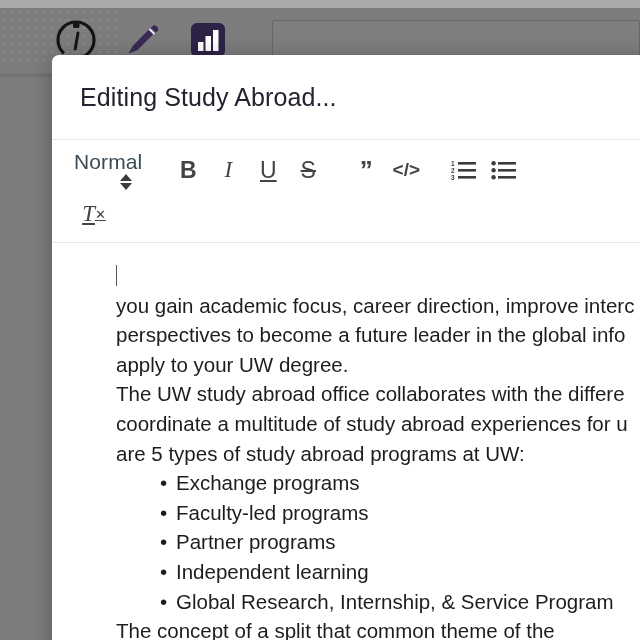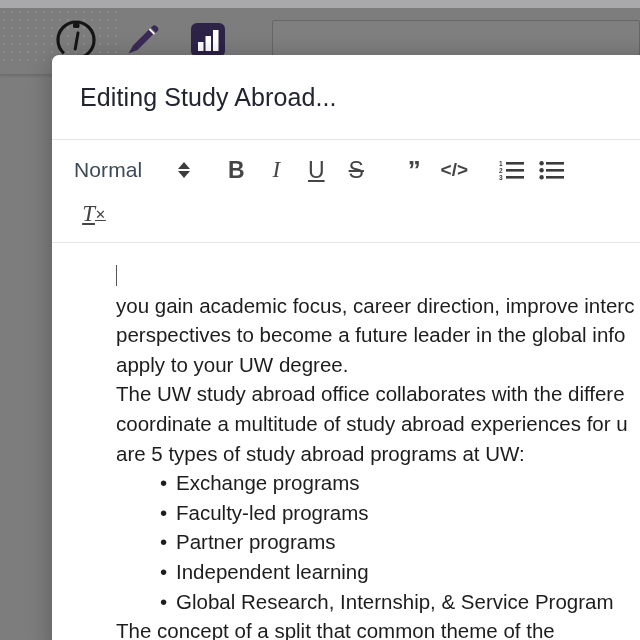--- a/index.html
+++ b/index.html
@@ -137,20 +137,21 @@
     user-select: none;
     font-size: 21px;
   }
   .tb-picker {
     display: flex;
     align-items: center;
     height: 40px;
     padding-right: 8px;
     cursor: pointer;
     user-select: none;
+    flex-direction: column;
   }
   .tb-picker-label {
     font-size: 21px;
     color: #3b4a54;
     letter-spacing: .1px;
   }
   .tb-picker-chev {
     margin-left: 36px;
     display: flex;
     flex-direction: column;

